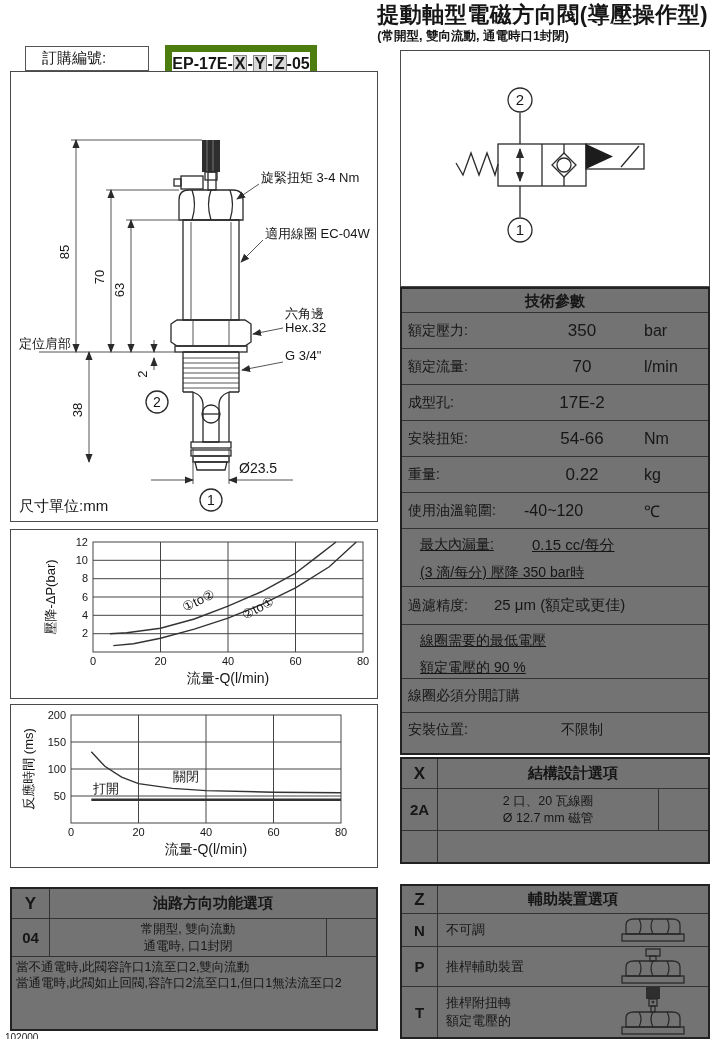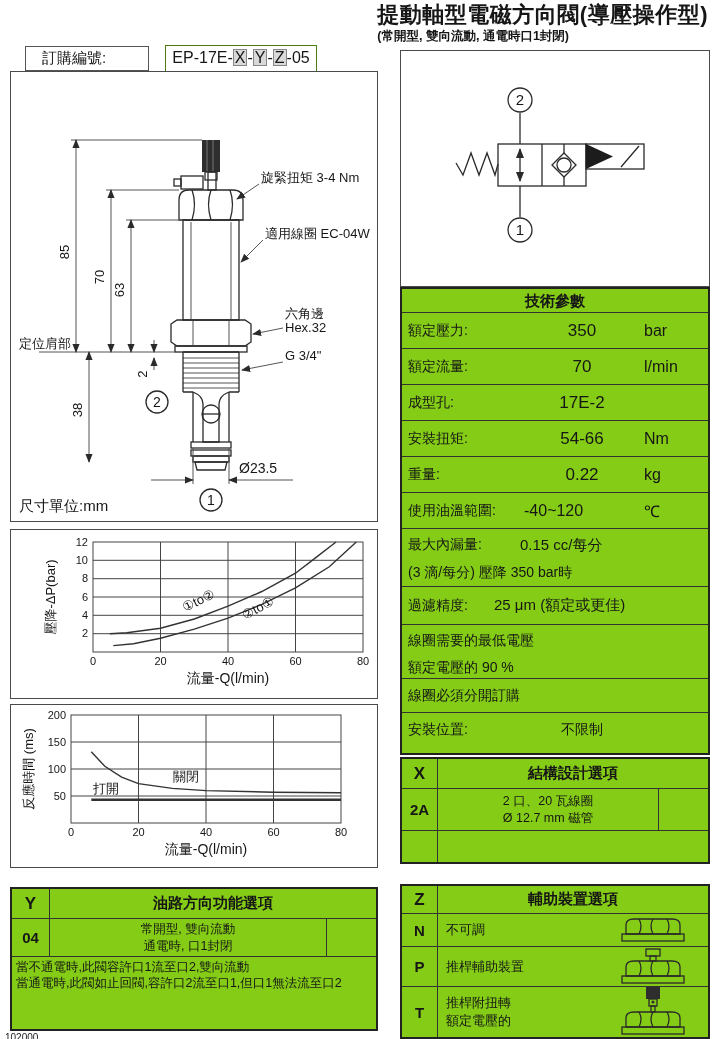--- a/index.html
+++ b/index.html
@@ -9,41 +9,41 @@
     background:#fff; color:#161616;
     font-family:"Liberation Sans", sans-serif;
   }
   .hdr { position:absolute; top:0; right:4px; text-align:left; }
   .hdr .title { font-size:22px; font-weight:bold; letter-spacing:0.5px; }
   .hdr .subtitle { font-size:12.5px; font-weight:bold; margin-top:-2px; }
 
   .order-label { position:absolute; left:25px; top:46px; width:124px; height:25px;
     border:1.5px solid #555; font-size:15px; line-height:22px; padding-left:16px; }
   .order-pn { position:absolute; left:165px; top:45px; width:152px; height:37px;
-    border:1px solid #4d7c0f; font-size:16px; font-weight:normal; text-align:center; line-height:23px; }
+    border:7px solid #4d7c0f; font-size:16px; font-weight:bold; text-align:center; line-height:23px; }
   .pn-box { display:inline-block; border:1.5px solid #888; background:#d9d9d9; padding:0 1px; line-height:15px; }
 
   .panel { position:absolute; border:1.5px solid #4a4a4a; background:#fff; }
-  .tbl { position:absolute; border:2px solid #222; background:#84cc16; }
+  .tbl { position:absolute; border:2px solid #222; background:#737373; }
 
   #drawing-panel { left:10px; top:71px; width:368px; height:451px; }
   .unit-note { position:absolute; left:8px; bottom:5px; font-size:15px; }
 
   #chart1-panel { left:10px; top:529px; width:368px; height:170px;padding-left:22px; }
   #chart2-panel { left:10px; top:704px; width:368px; height:164px; }
 
   #symbol-panel { left:400px; top:50px; width:310px; height:237px; }
 
   #tech-table { left:400px; top:287px; width:310px; height:468px; }
   .tech-title { font-size:15px; font-weight:bold; text-align:center; height:24px; line-height:23px; border-bottom:1.5px solid #333; }
   .t-row { display:flex; align-items:center; height:36px; border-bottom:1.5px solid #333; font-size:14px; }
   .t-row .lbl { flex:0 0 118px; padding-left:6px; }
   .t-row .val { flex:1; text-align:center; font-size:17px; }
   .t-row .unit { flex:0 0 64px; font-size:16px; }
-  .t-block { border-bottom:1.5px solid #333; font-size:14px; padding:4px 6px; }
+  .t-block { border-bottom:1.5px solid #333; font-size:14px; padding:4px 18px;text-decoration:underline; }
   .t-block .bl1 { display:flex; }
   .t-block .bl1 .lbl{ flex:0 0 112px; }
   .t-block .bl1 .val{ font-size:15px; }
   .t-line { height:1.35em; margin:3px 0; }
 
   #x-table { left:400px; top:757px; width:310px; height:107px; }
   #y-table { left:10px;  top:887px; width:368px; height:144px; }
   #z-table { left:400px; top:884px; width:310px; height:155px; }
   .code-col { flex:0 0 36px; border-right:1.5px solid #333; display:flex; align-items:center; justify-content:center; font-weight:bold; }
   .opt-hdr { display:flex; height:30px; border-bottom:1.5px solid #333; }

